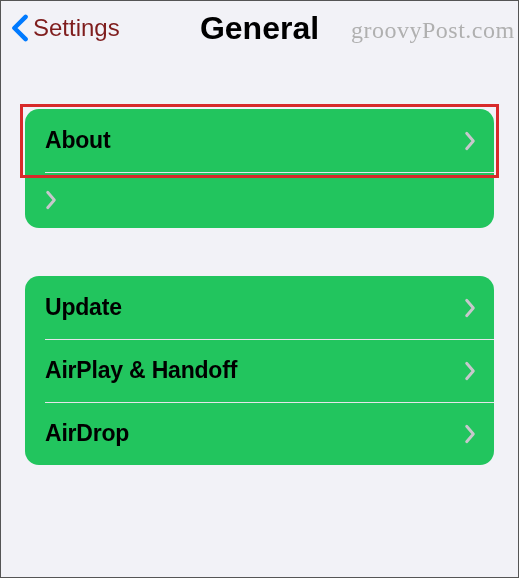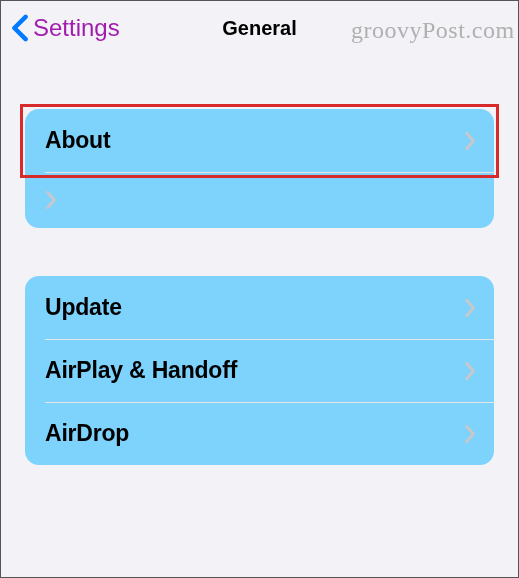--- a/index.html
+++ b/index.html
@@ -29,46 +29,46 @@
       cursor: pointer;
     }
     .back-chevron {
       width: 18px;
       height: 28px;
       margin-right: 4px;
     }
     .back-text {
       font-size: 24px;
       font-weight: 400;
-      color: #a21caf;
+      color: #7f1d1d;
     }
     .page-title {
       position: absolute;
       left: 50%;
       transform: translateX(-50%);
-      font-size: 20px;
+      font-size: 32px;
       font-weight: 600;
       color: #000;
     }
     .watermark {
       position: absolute;
       left: 306px;
       top: 16px;
       font-size: 24px;
       font-weight: 400;
       color: #b0b0b0;
       font-family: Georgia, "Times New Roman", serif;
       letter-spacing: 0.5px;
       margin-left: 44px;
     }
     .content {
       padding: 52px 24px 0 24px;
     }
     .group {
-      background: #7dd3fc;
+      background: #22c55e;
       border-radius: 14px;
       overflow: hidden;
       margin-bottom: 48px;
     }
     .row {
       display: flex;
       align-items: center;
       justify-content: space-between;
       padding: 18px 18px 18px 20px;
       cursor: pointer;

